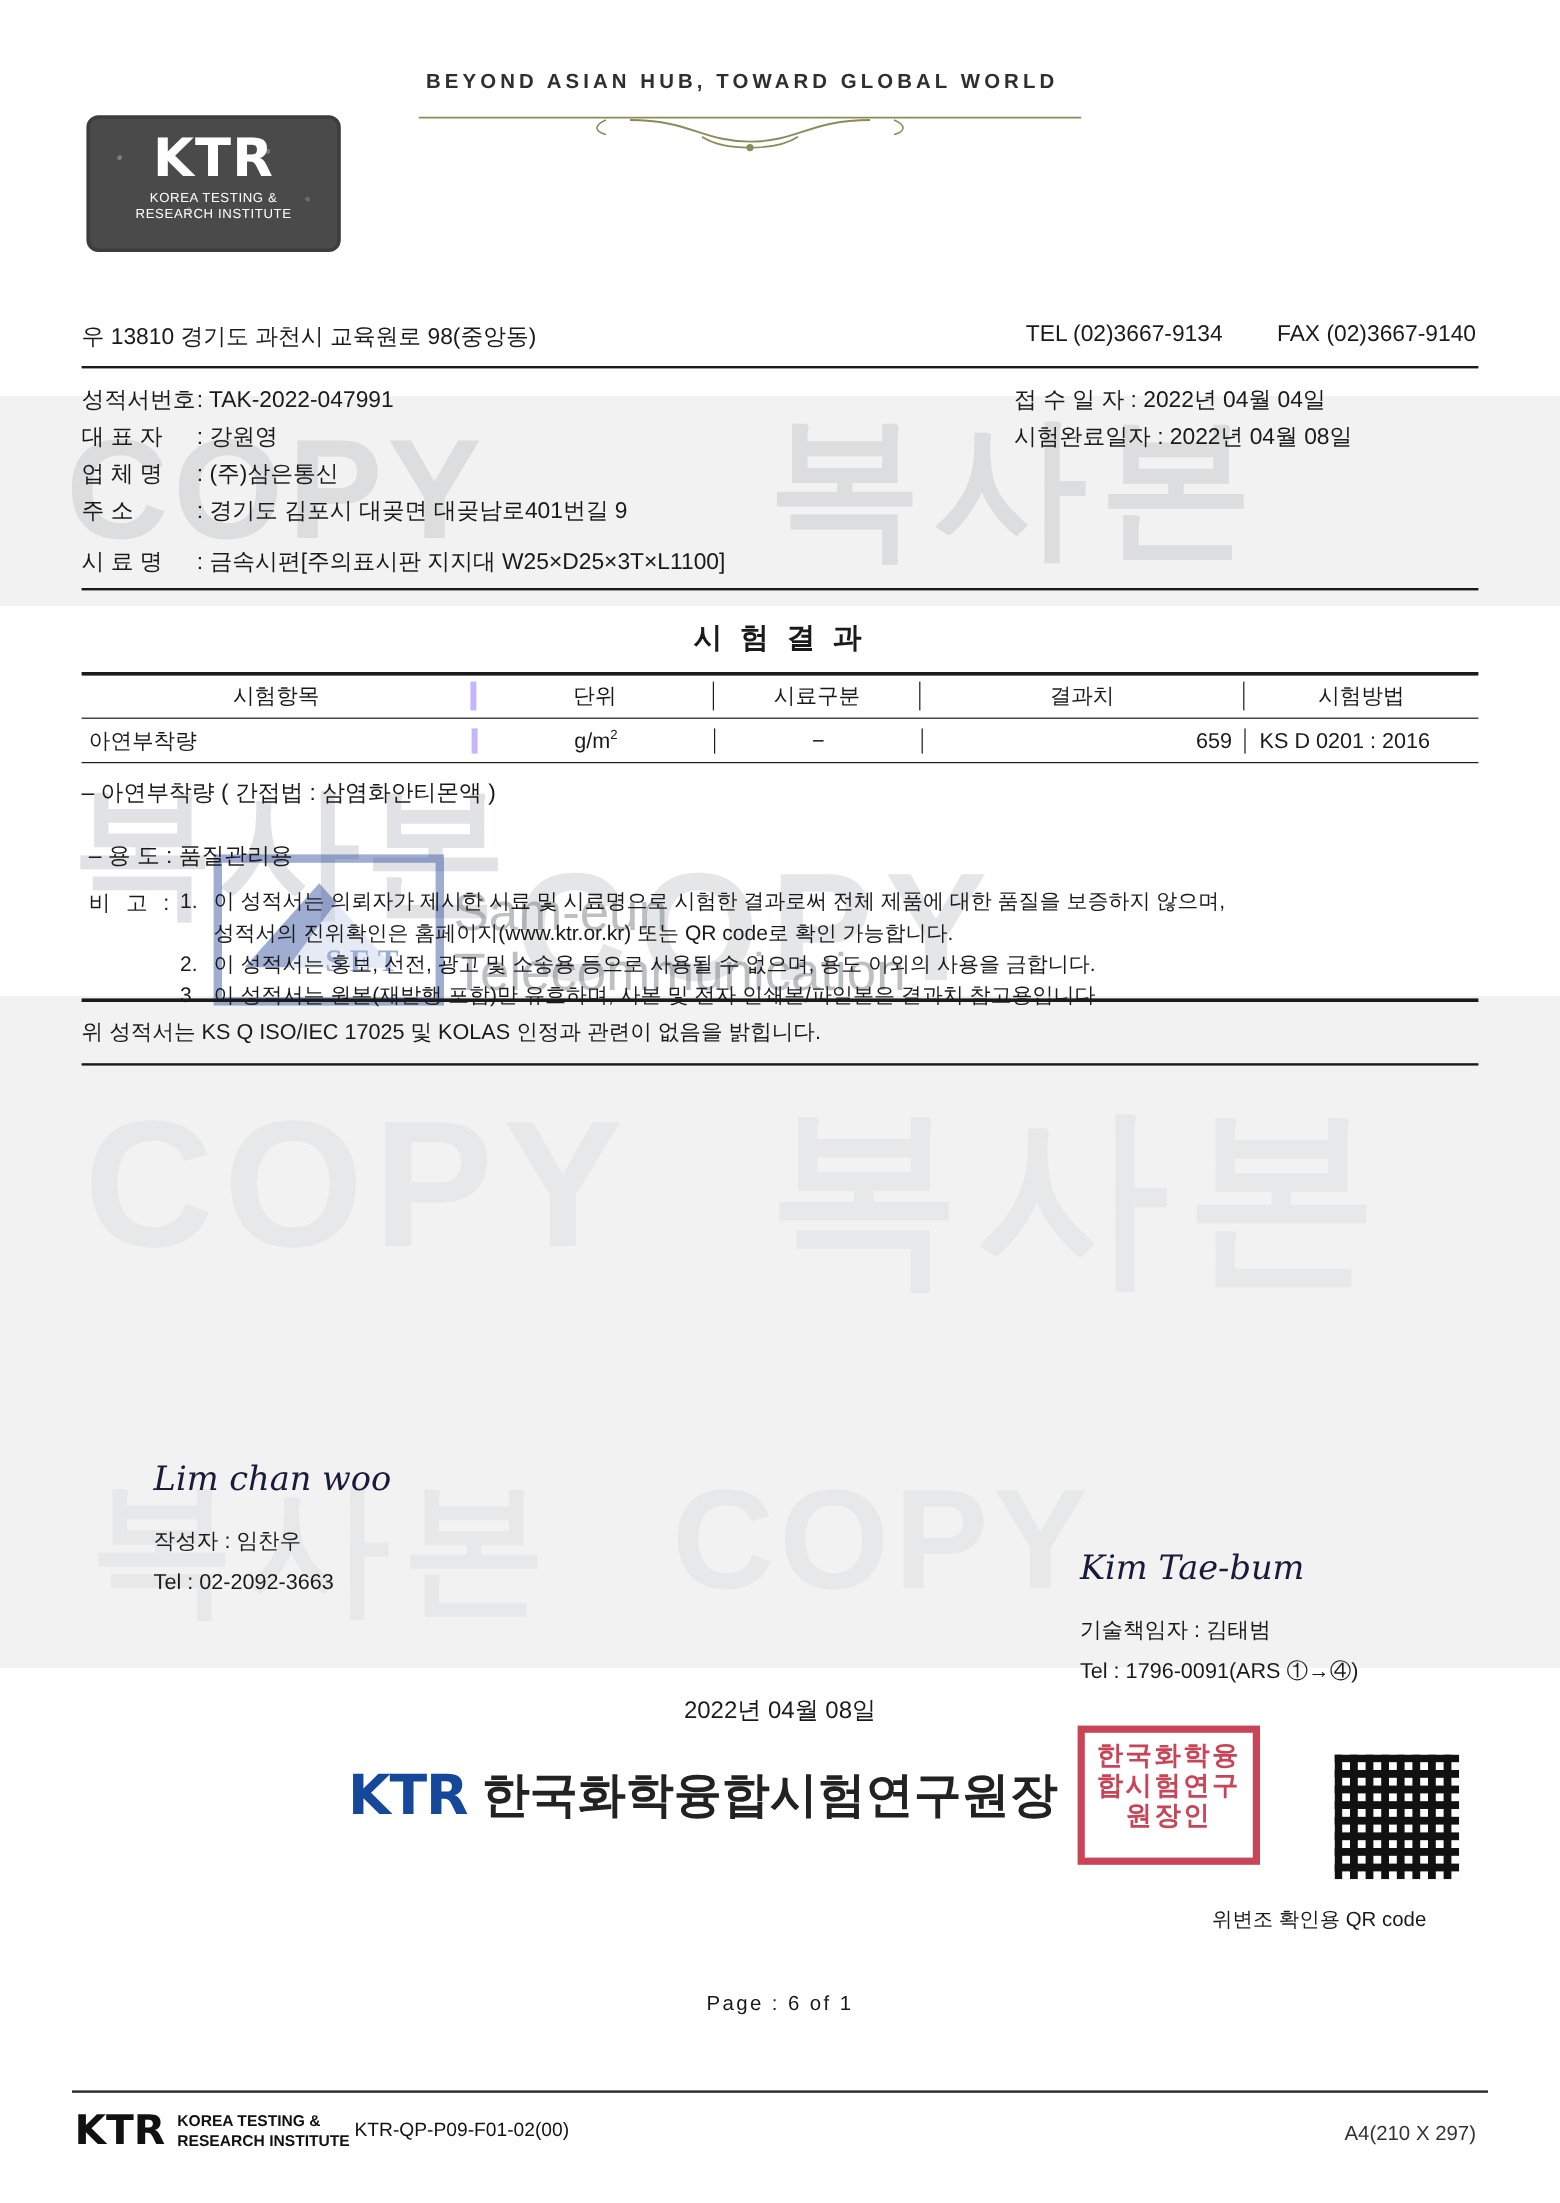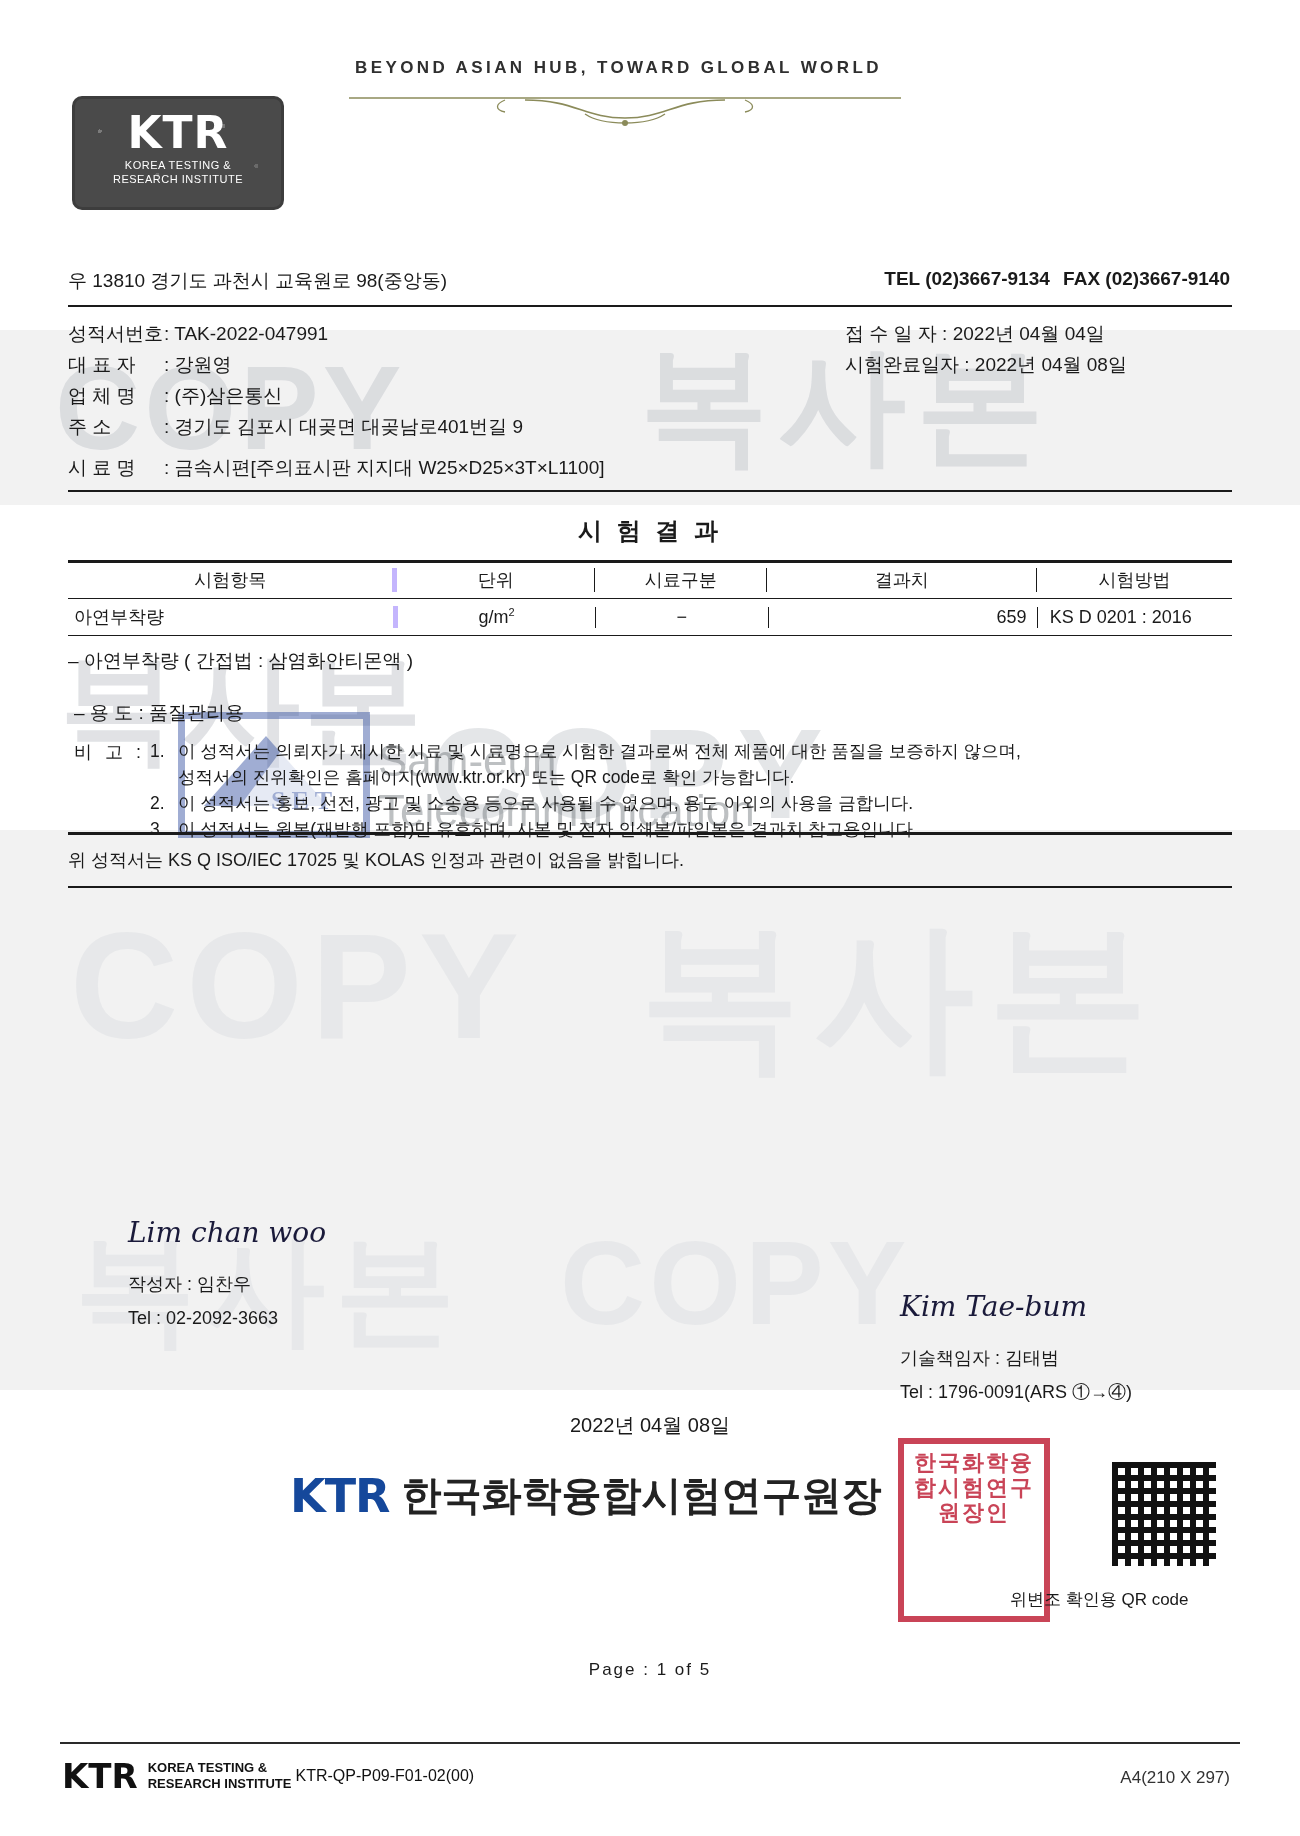--- a/index.html
+++ b/index.html
@@ -164,21 +164,21 @@
   .addr {
     position: absolute;
     left: 68px; top: 268px;
     font-size: 19px;
   }
   .tels {
     position: absolute;
     right: 70px; top: 268px;
     font-size: 19px;
   }
-  .tels span { margin-left: 8px; font-weight: bold; }
+  .tels span { margin-left: 40px; }
 
   .rule {
     position: absolute;
     left: 68px;
     width: 1164px;
     background: #1a1a1a;
   }
   .rule-top    { top: 305px; height: 2px; }
   .rule-mid    { top: 490px; height: 2px; }
   .rule-thick  { top: 560px; height: 3px; }
@@ -321,21 +321,21 @@
   .ktr-line .korean {
     margin-left: 12px;
     font-size: 40px;
     font-weight: bold;
     color: #222;
   }
 
   .redstamp {
     position: absolute;
     left: 898px; top: 1438px;
-    width: 152px; height: 184px;
+    width: 152px; height: 116px;
     border: 6px solid #c0243a;
     color: #c0243a;
     opacity: .85;
     font-size: 22px;
     line-height: 25px;
     text-align: center;
     padding: 6px 0;
     box-sizing: border-box;
     font-weight: bold;
     letter-spacing: 2px;
@@ -549,21 +549,21 @@
   <div class="ktr-line">
     <span class="mark">KTR</span>
     <span class="korean">한국화학융합시험연구원장</span>
   </div>
 
   <div class="redstamp">한국화학융합시험연구원장인</div>
 
   <div class="qr"></div>
   <div class="qr-cap">위변조 확인용  QR code</div>
 
-  <div class="pageno">Page :   1   of   5</div>
+  <div class="pageno">Page :   6   of   1</div>
 
   <div class="footer-rule"></div>
   <div class="footer">
     <span class="fmark">KTR</span>
     <span class="finst">
       <span>KOREA TESTING &amp;</span><br>
       <span>RESEARCH INSTITUTE</span>
     </span>
     <span class="fcode">KTR-QP-P09-F01-02(00)</span>
   </div>

